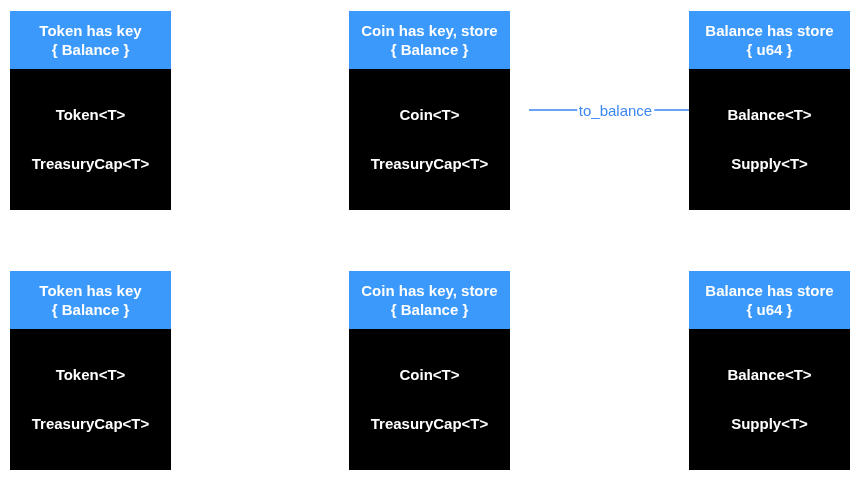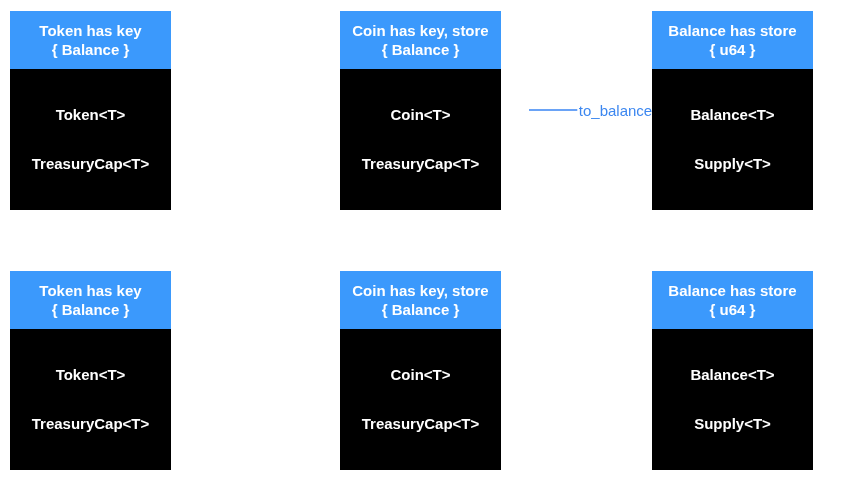--- a/index.html
+++ b/index.html
@@ -10,21 +10,21 @@
     --label-blue:#3c87f0;
     --text-white:#ffffff;
     --canvas-bg:#ffffff;
   }
   *{box-sizing:border-box;margin:0;padding:0;}
   html,body{background:var(--canvas-bg);}
   body{font-family:"Liberation Sans", sans-serif;}
   .canvas{position:relative;width:860px;height:480px;background:var(--canvas-bg);overflow:hidden;}
 
   .box{position:absolute;width:161px;height:201px;}
-  .col-1{left:10px;} .col-2{left:340px;} .col-3{left:652px;}
+  .col-1{left:10px;} .col-2{left:349px;} .col-3{left:689px;}
   .row-1{top:11px;} .row-2{top:271px;}
 
   .box-header{
     height:58px;background:var(--header-blue);color:var(--text-white);
     display:flex;flex-direction:column;align-items:center;justify-content:center;
     text-align:center;font-size:15px;font-weight:700;line-height:19px;
   }
   .box-body{
     height:141px;background:var(--body-black);color:var(--text-white);
     display:flex;flex-direction:column;align-items:center;justify-content:center;

